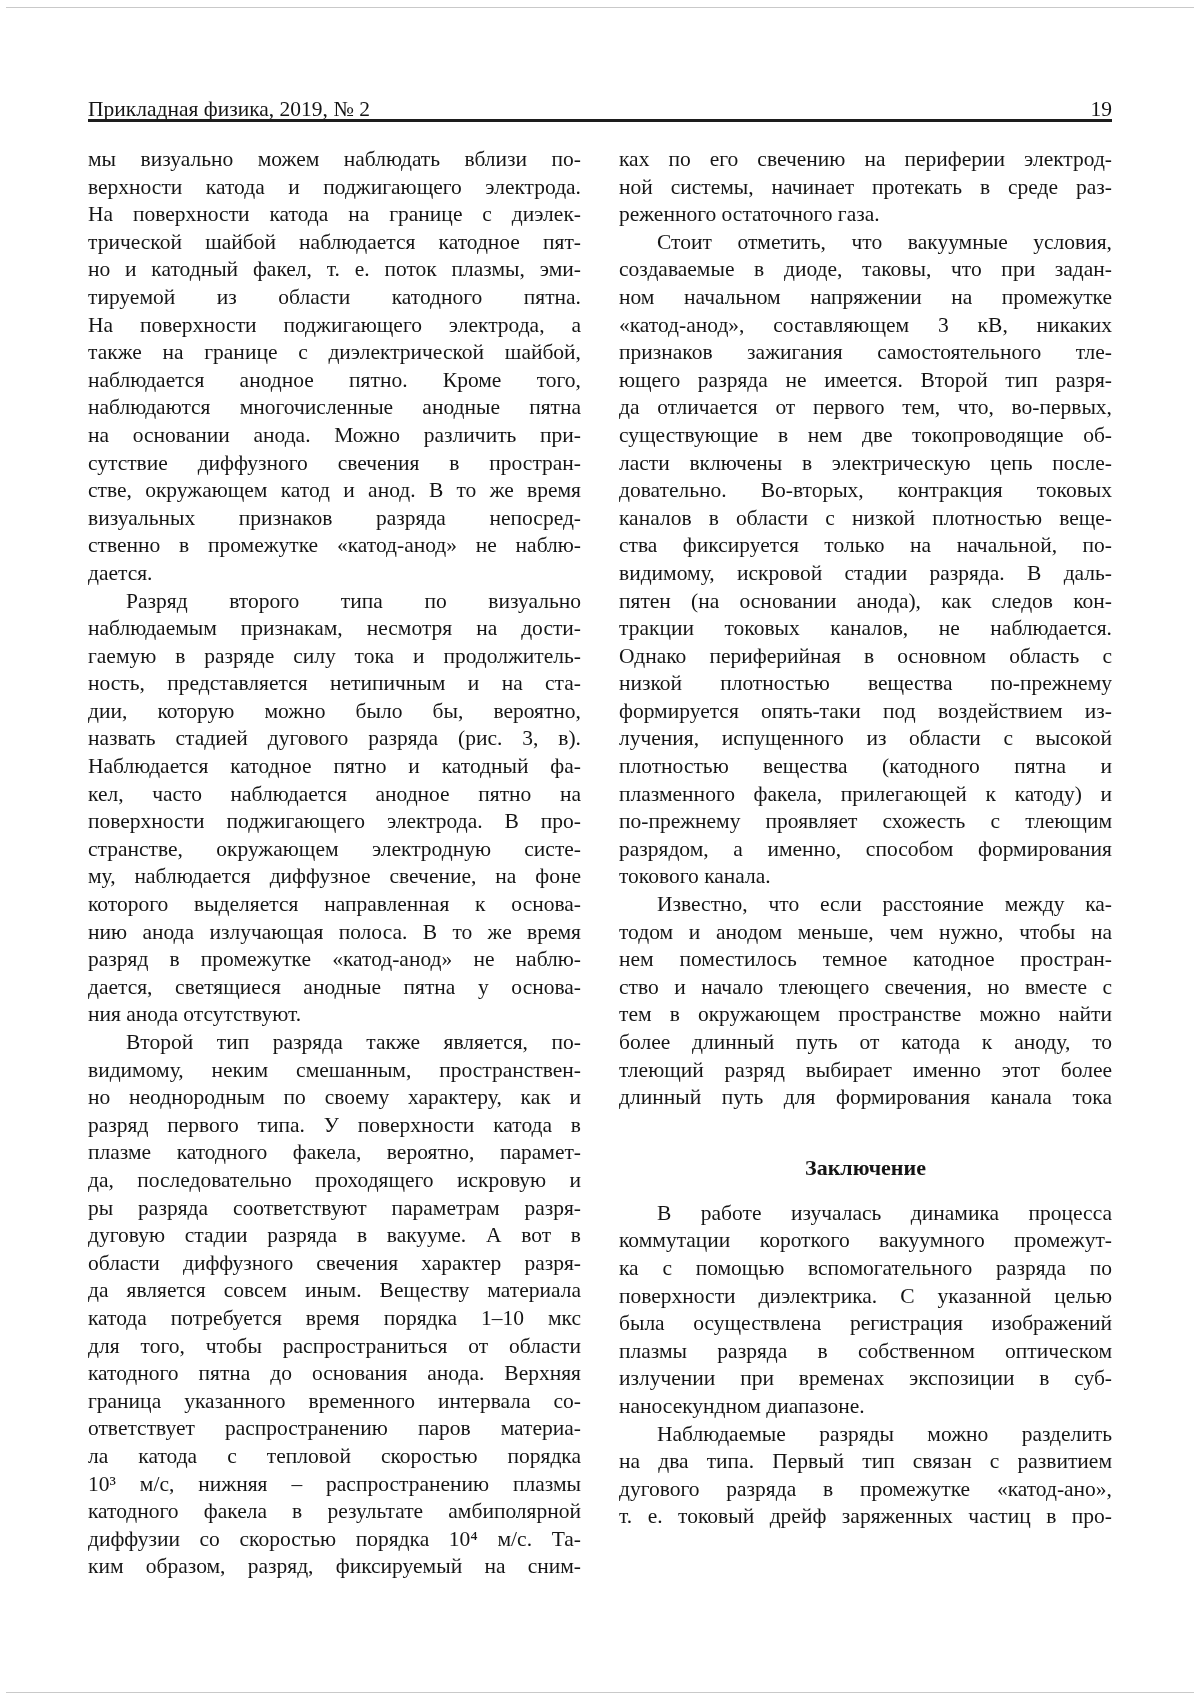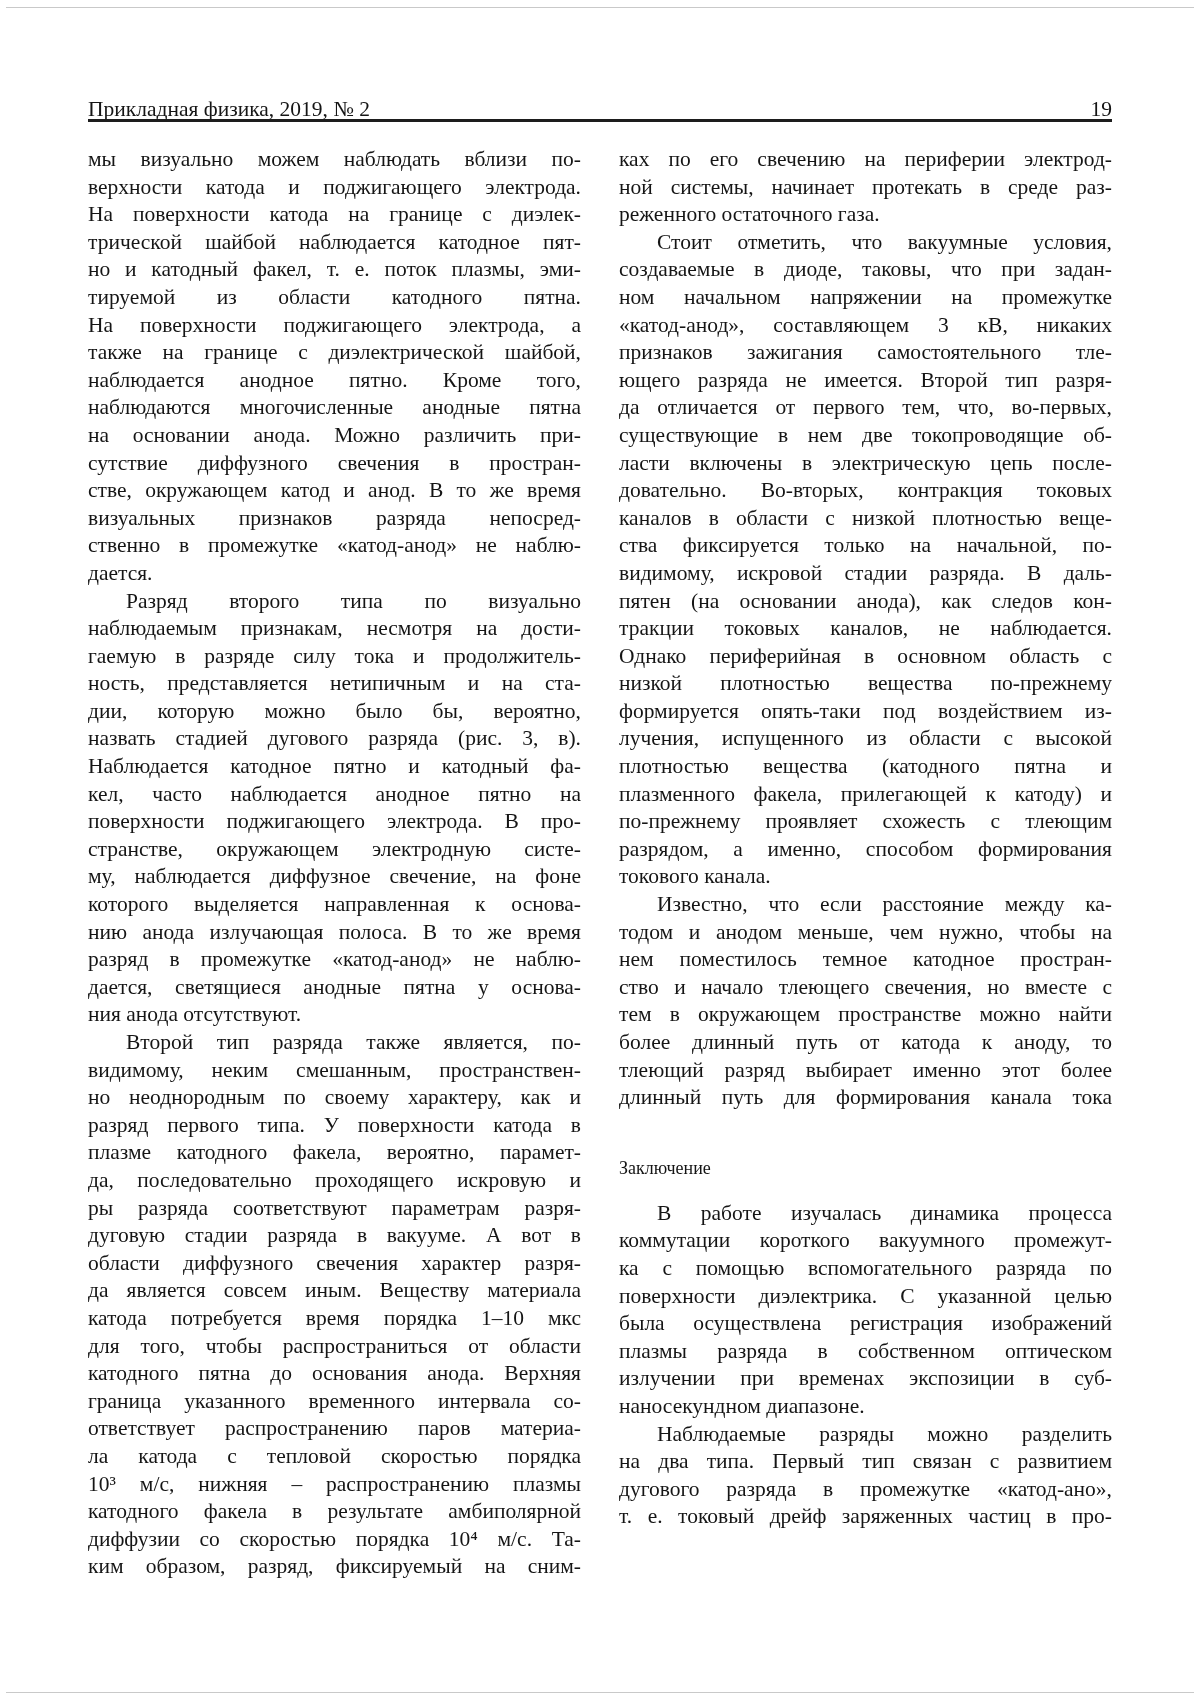--- a/index.html
+++ b/index.html
@@ -63,24 +63,24 @@
     -moz-text-align-last: justify;
     white-space: normal;
   }
   .line.endline {
     text-align-last: left;
     -moz-text-align-last: left;
   }
   .line.indent { text-indent: 38px; }
 
   .heading {
-    font-weight: normal;
-    font-size: 18px;
+    font-weight: bold;
+    font-size: 22px;
     line-height: 28px;
-    text-align: left;
+    text-align: center;
     margin: 42px 0 18px 0;
   }
 </style>
 </head>
 <body>
 
 <div class="page">
   <div class="page-edge top"></div>
   <div class="page-edge bottom"></div>
 

